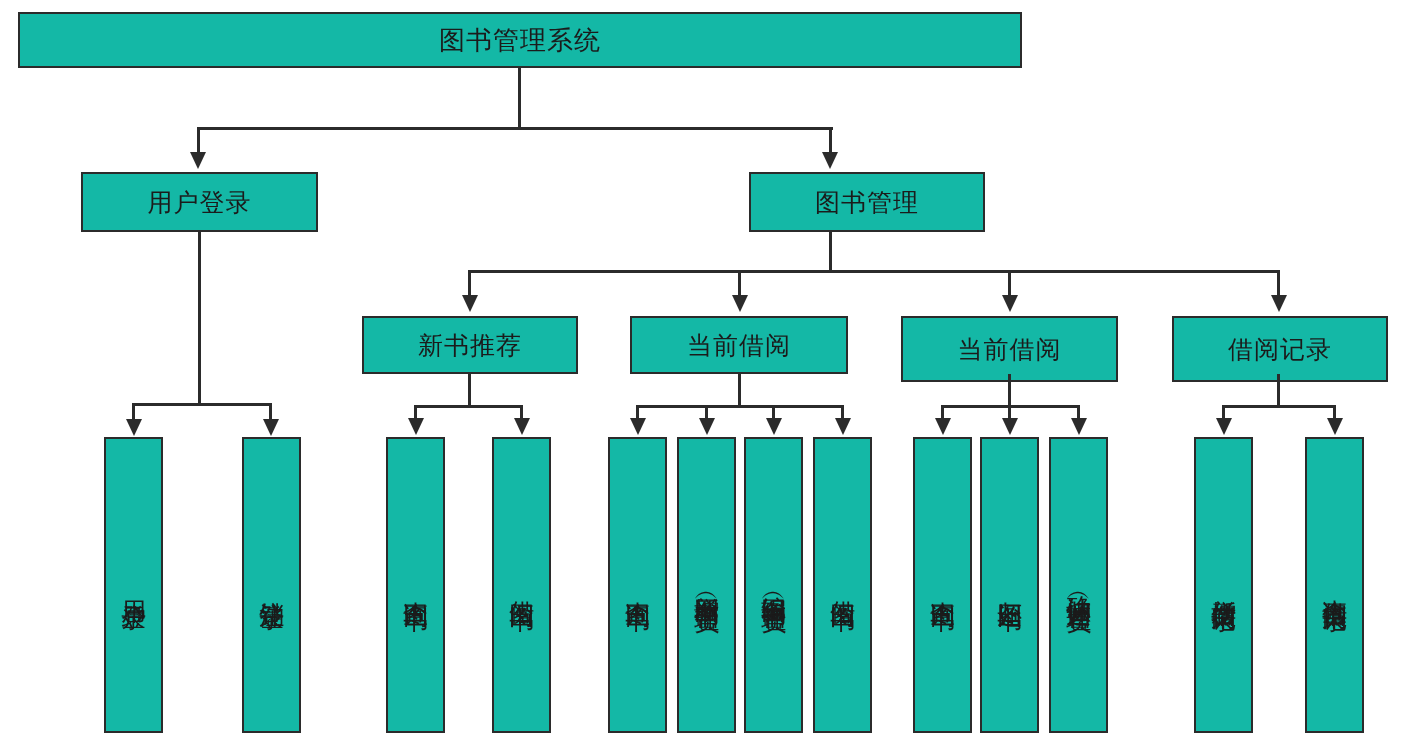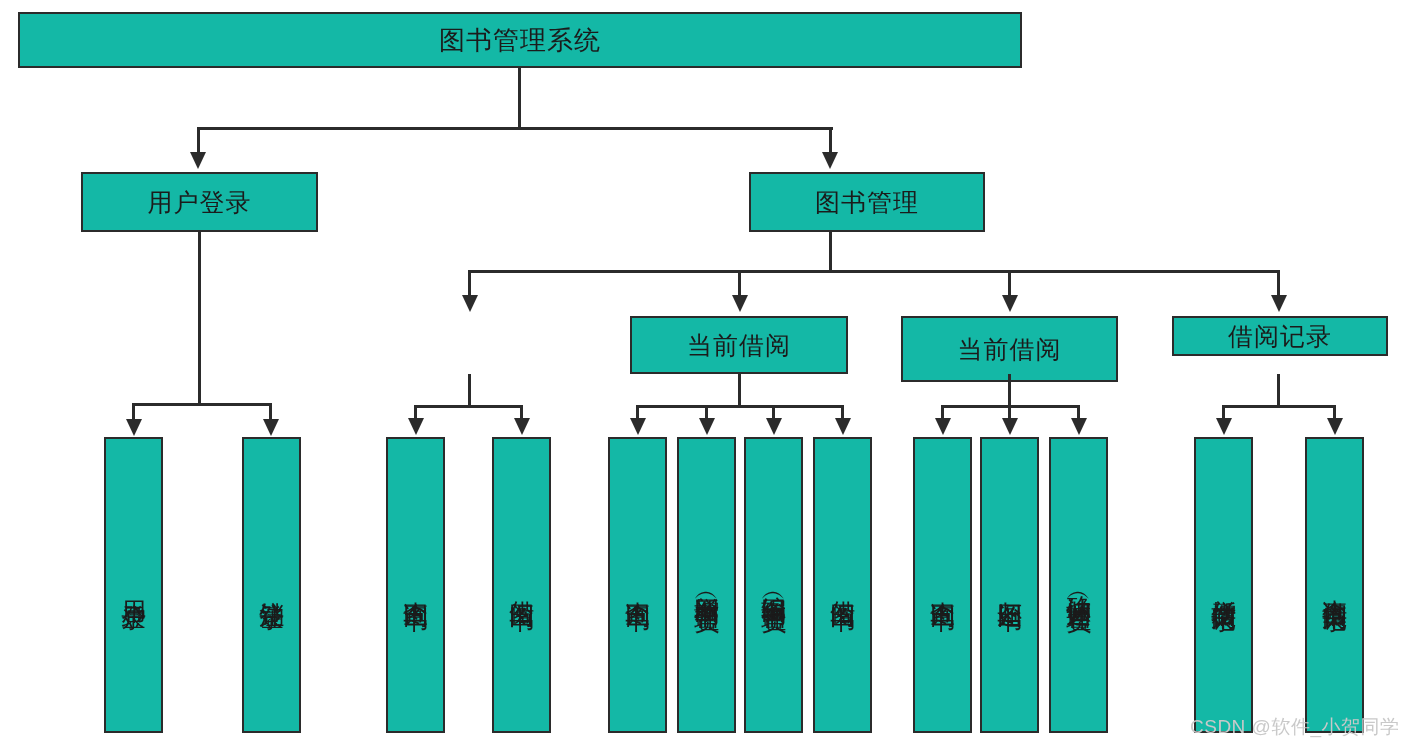--- a/index.html
+++ b/index.html
@@ -104,27 +104,30 @@
   <div class="edge edge-h" style="left:468px; top:270px; width:811px; height:3px;"></div>
   <div class="edge edge-v" style="left:468px; top:270px; width:3px; height:28px;"></div>
   <div class="arrow" style="left:462px; top:295px;"></div>
   <div class="edge edge-v" style="left:738px; top:270px; width:3px; height:28px;"></div>
   <div class="arrow" style="left:732px; top:295px;"></div>
   <div class="edge edge-v" style="left:1008px; top:270px; width:3px; height:28px;"></div>
   <div class="arrow" style="left:1002px; top:295px;"></div>
   <div class="edge edge-v" style="left:1277px; top:270px; width:3px; height:28px;"></div>
   <div class="arrow" style="left:1271px; top:295px;"></div>
 
+  <div class="node node-h" style="left:362px; top:316px; width:216px; height:58px;">
+    <span>新书推荐</span>
+  </div>
   <div class="node node-h" style="left:630px; top:316px; width:218px; height:58px;">
     <span>当前借阅</span>
   </div>
   <div class="node node-h" style="left:901px; top:316px; width:217px; height:66px;">
     <span>当前借阅</span>
   </div>
-  <div class="node node-h" style="left:1172px; top:316px; width:216px; height:40px;">
+  <div class="node node-h" style="left:1172px; top:316px; width:216px; height:66px;">
     <span>借阅记录</span>
   </div>
 
   <div class="edge edge-v" style="left:468px; top:374px; width:3px; height:33px;"></div>
   <div class="edge edge-h" style="left:414px; top:405px; width:108px; height:3px;"></div>
   <div class="edge edge-v" style="left:414px; top:405px; width:3px; height:16px;"></div>
   <div class="arrow" style="left:408px; top:418px;"></div>
   <div class="edge edge-v" style="left:520px; top:405px; width:3px; height:16px;"></div>
   <div class="arrow" style="left:514px; top:418px;"></div>
 
@@ -192,15 +195,14 @@
     <span>确认归还（管理员）</span>
   </div>
 
   <div class="node node-v" style="left:1194px; top:437px; width:59px; height:296px;">
     <span>新增借阅记录</span>
   </div>
   <div class="node node-v" style="left:1305px; top:437px; width:59px; height:296px;">
     <span>查询借阅记录</span>
   </div>
 
-  <div class="watermark" style="left:1190px; top:714px;">CSDN @软件_小贺同学</div>
 
 </div>
 
 </body></html>

